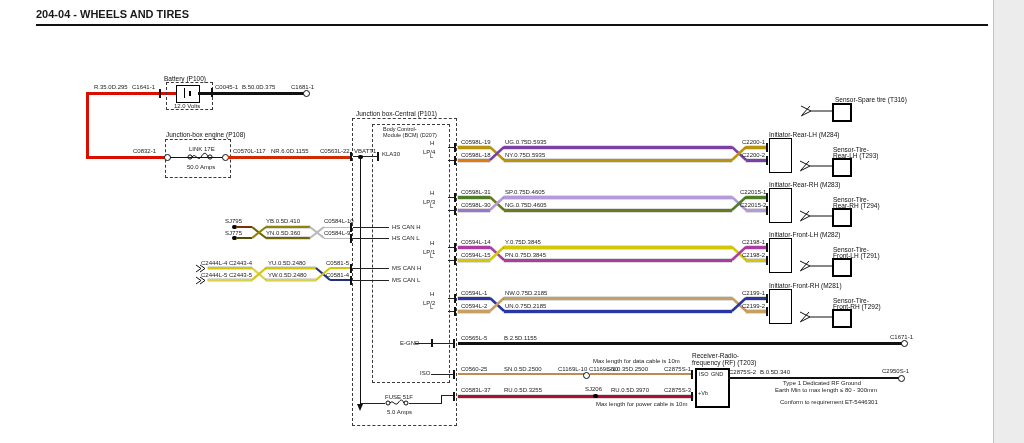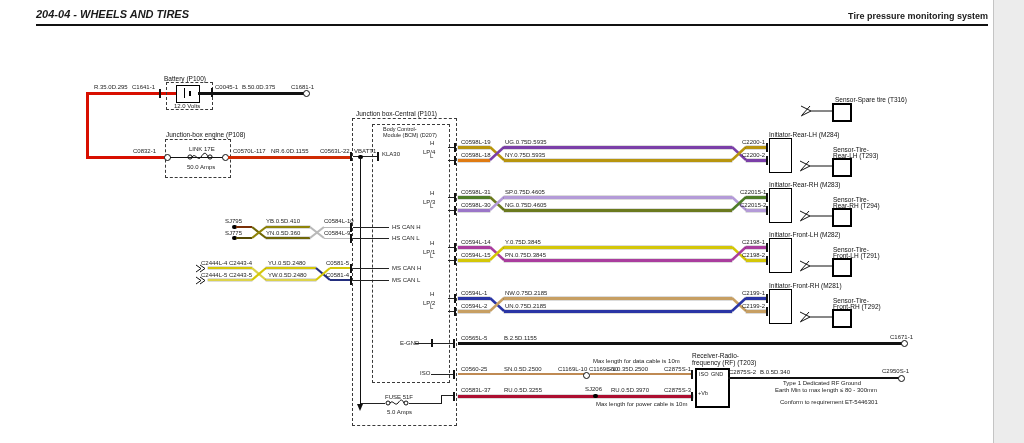--- a/index.html
+++ b/index.html
@@ -16,33 +16,32 @@
   .w25{height:2.5px;}
   .w3{height:3px;}
   .edge{box-shadow:0 0 0 0.4px rgba(0,0,0,0.35);}
   .tbar{position:absolute;width:1.5px;height:9px;background:#111;}
   .ring{position:absolute;width:5px;height:5px;border:1.2px solid #111;border-radius:50%;background:#fff;}
   .dot{position:absolute;width:4.5px;height:4.5px;border-radius:50%;background:#000;}
   .dashbox{position:absolute;border:1.1px dashed #3a3a3a;background:transparent;}
   .box{position:absolute;border:1.4px solid #000;background:#fff;}
   .thickbox{position:absolute;border:2px solid #000;background:#fff;}
   .xsvg{position:absolute;overflow:visible;}
-  .hdr-l{position:absolute;left:36px;top:8px;font-size:11px;font-weight:bold;font-style:italic;}
+  .hdr-l{position:absolute;left:36px;top:8px;font-size:11px;font-weight:bold;}
   .hdr-r{position:absolute;left:640px;top:11px;width:348px;text-align:right;font-size:9px;font-weight:bold;}
   .rule{position:absolute;left:36px;top:24px;width:952px;height:2.2px;background:#111;}
   .strip{position:absolute;left:993px;top:0;width:31px;height:443px;background:#ececec;border-left:1px solid #c4c4c4;}
   .arrow-dn{position:absolute;width:0;height:0;border-left:3.5px solid transparent;border-right:3.5px solid transparent;border-top:7px solid #111;}
 </style>
 </head>
 <body>
 
 <div class="page">
 
   <div class="hdr-l">204-04 - WHEELS AND TIRES</div>
-  <div class="hdr-r">Tire pressure monitoring system</div>
   <div class="rule"></div>
   <div class="strip"></div>
 
   <div class="vw" style="left: 86px; top: 92px; height: 66px; width: 3px; background-color: rgb(216, 15, 0);"></div>
   <div class="hw w3" style="left: 86px; top: 92px; width: 92px; background-color: rgb(216, 15, 0);"></div>
   <div class="lbl" style="left:94px;top:84px;">R.35.0D.295</div>
   <div class="lbl" style="left:132px;top:84px;">C1641-1</div>
   <div class="tbar" style="left:159px;top:89px;"></div>
 
   <div class="ttl" style="left:164px;top:75px;">Battery (P100)</div>

